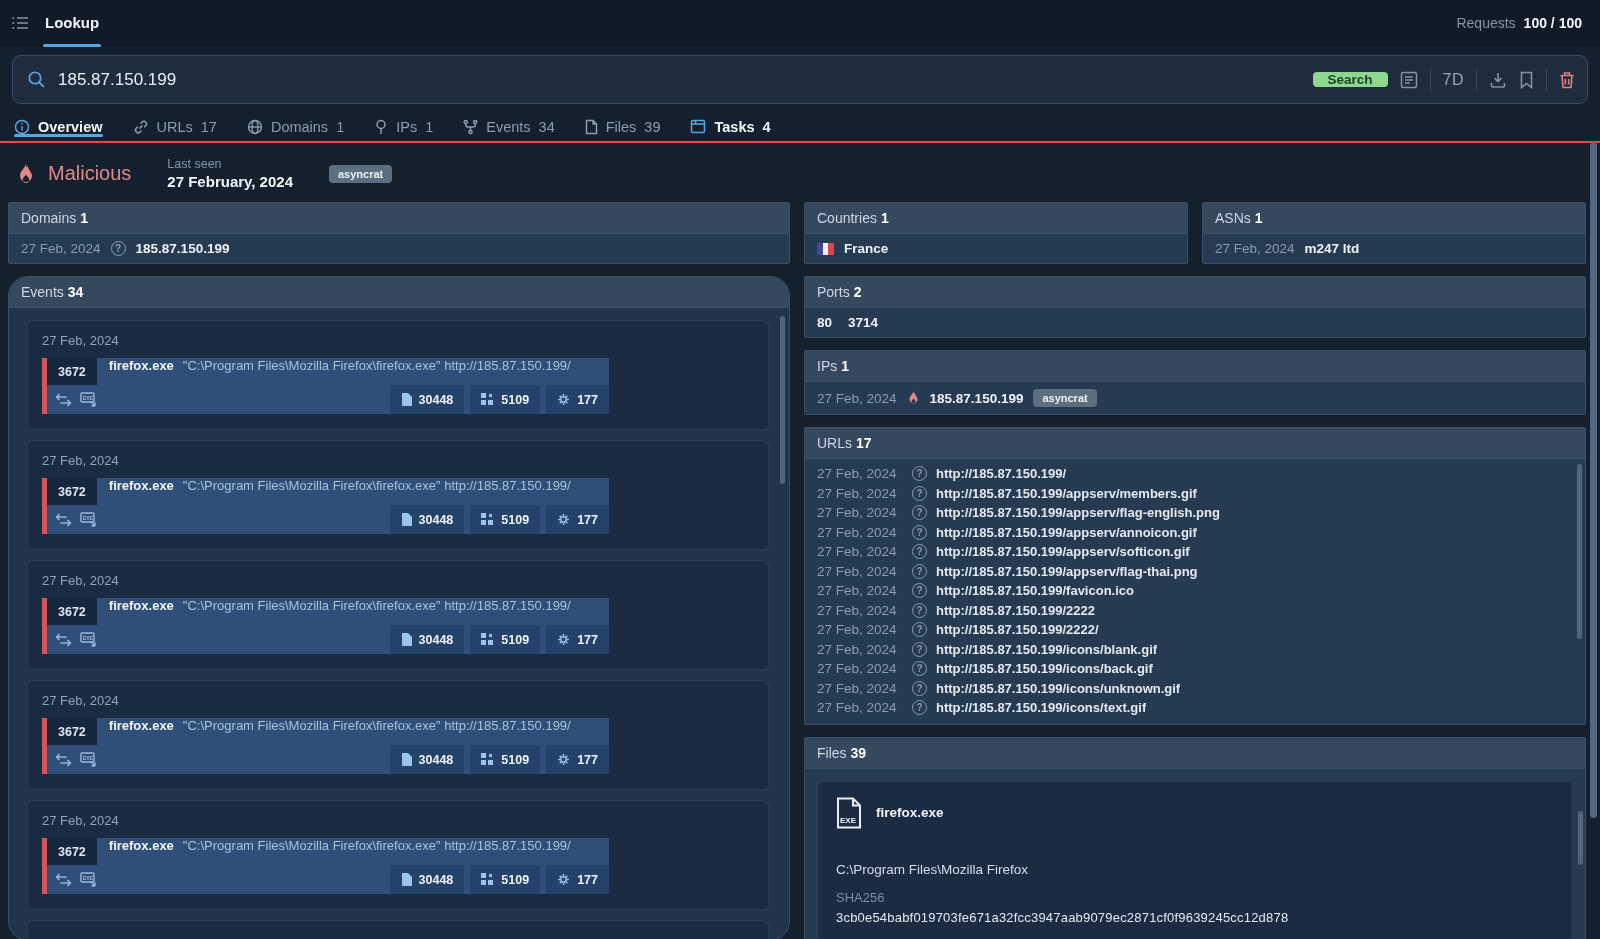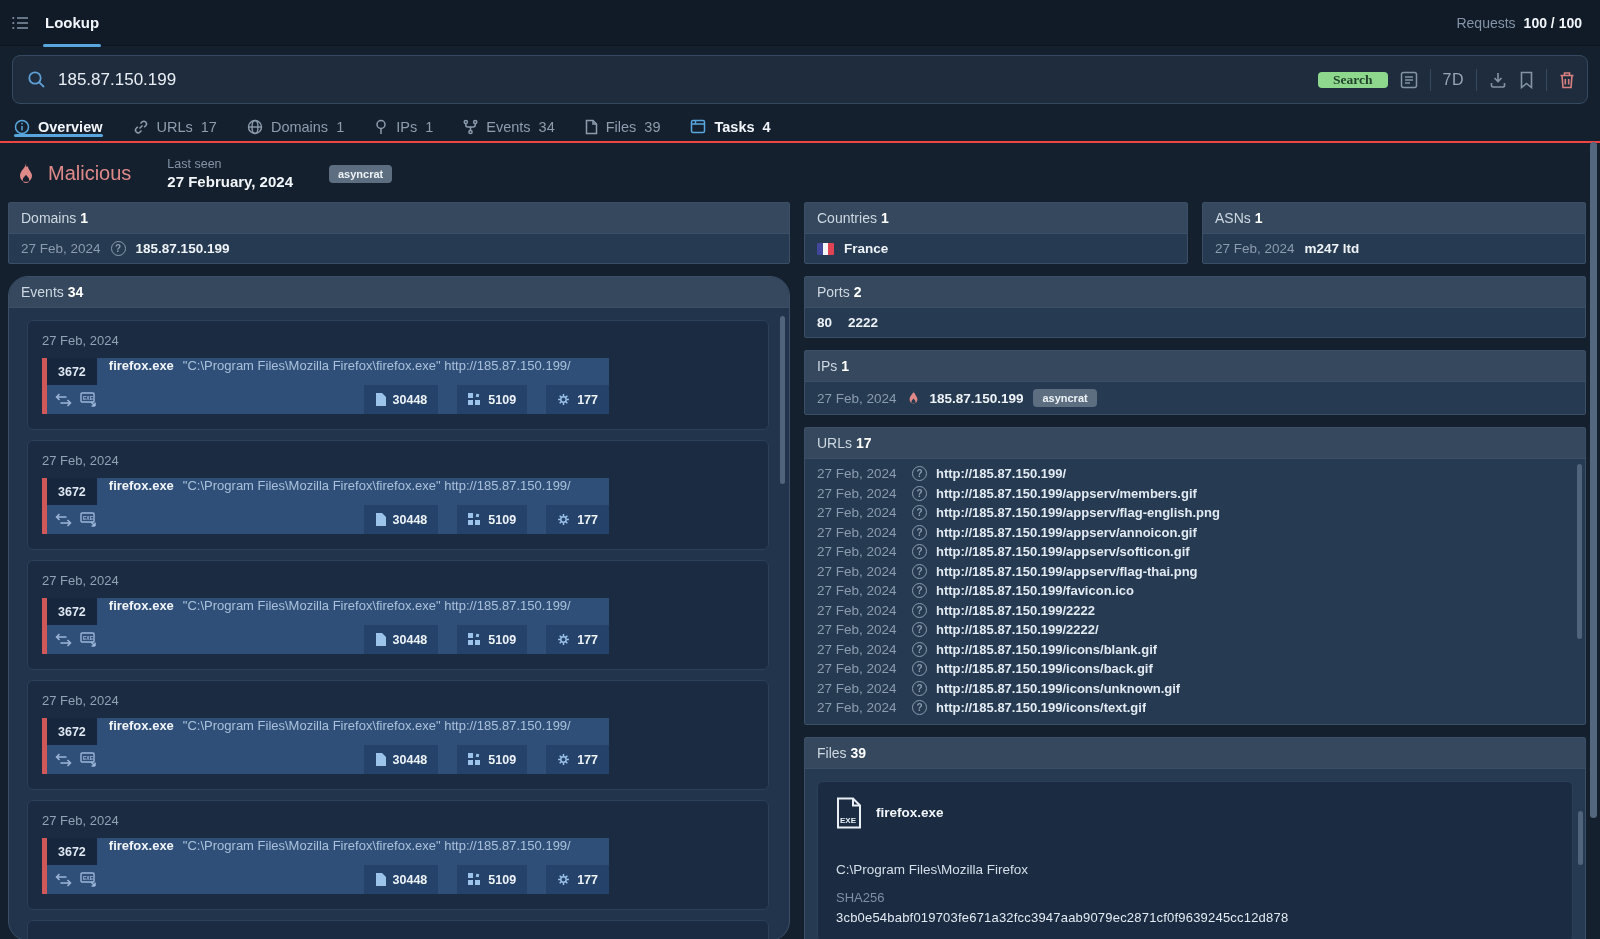--- a/index.html
+++ b/index.html
@@ -19,21 +19,21 @@
   .requests .val { color:#f2f6fa; font-weight:bold; }
 
   
   .search-wrap { padding:9px 12px 8px 12px; }
   .searchbox { height:49px; background:#1e2c3e; border:1px solid #344960; border-radius:8px;
                display:flex; align-items:center; padding:0 12px 0 14px; gap:12px; }
   .searchbox input { flex:1; background:transparent; border:none; outline:none; color:#e9eff5;
                      font-size:17px; font-family:"Liberation Sans", sans-serif; }
   .search-controls { display:flex; align-items:center; gap:12px; }
   .btn-search { background:#8ed88e; color:#21402b; border:none; border-radius:4px; font-weight:bold;
-                font-size:13.5px; padding:0 15px; cursor:pointer; font-family:Liberation Serif, serif; }
+                font-size:13.5px; padding:0 15px; cursor:pointer; font-family:Liberation Sans, sans-serif; }
   .icon-btn { color:#8494a6; display:flex; align-items:center; cursor:pointer; }
   .icon-btn.red { color:#d98080; }
   .divider-v { width:1px; height:22px; background:#344960; }
   .period { color:#96a6b8; font-size:16px; cursor:pointer; letter-spacing:.5px; }
 
   
   .tabs { display:flex; align-items:center; gap:30px; padding:0 14px; height:31px; border-bottom:2px solid #ef4444; }
   .tab { display:flex; align-items:center; gap:8px; font-size:14.5px; color:#8d9dae; position:relative; cursor:pointer; }
   .tab .cnt { color:#8d9dae; }
   .tab.active { color:#f2f6fa; font-weight:bold; }
@@ -81,21 +81,21 @@
   .ev-date { color:#93a3b5; font-size:13px; margin-bottom:10px; }
   .proc-row { width:567px; position:relative; background:#2f4f78; padding-left:5px; }
   .proc-row::before { content:""; position:absolute; left:0; top:0; bottom:0; width:5px; background:#d15858; }
   .proc-l1 { display:flex; height:27px; overflow:hidden; }
   .pid { background:#16263d; align-self:stretch; display:flex; align-items:center; padding:0 11px;
          font-size:12.5px; font-weight:bold; color:#dfe8f2; }
   .pname { font-size:13px; font-weight:bold; color:#f2f6fa; margin:0 9px 0 12px; white-space:nowrap; }
   .pcmd { font-size:13px; color:#a9c0da; white-space:nowrap; overflow:hidden; }
   .proc-l2 { display:flex; align-items:center; justify-content:space-between; height:29px; }
   .pl2-icons { display:flex; align-items:center; gap:8px; color:#9cb6d8; padding-left:8px; }
-  .chips { display:flex; gap:19px; height:29px; }
+  .chips { display:flex; gap:6px; height:29px; }
   .chip { background:#25436a; display:flex; align-items:center; gap:7px; padding:0 11px;
           font-size:12.5px; font-weight:bold; color:#eef3f8; }
   .chip .ci { color:#9cc3ea; display:flex; align-items:center; }
 
   
   .urls-body { padding:5px 12px 6px 12px; position:relative; }
   .url-row { display:flex; align-items:center; gap:9px; height:19.5px; }
   .url-row .date { width:86px; flex:none; }
   .url-txt { color:#e2eaf2; font-weight:bold; font-size:13px; white-space:nowrap; overflow:hidden; }
 
@@ -616,21 +616,21 @@
           </div>
         </section>
       </div>
 
       <section class="panel mb">
         <div class="ph">
           <span>Ports</span><b>2</b>
         </div>
         <div class="prow" style="gap:16px;">
           <span class="strong">80</span>
-          <span class="strong">2222</span>
+          <span class="strong">3714</span>
         </div>
       </section>
 
       <section class="panel mb">
         <div class="ph">
           <span>IPs</span><b>1</b>
         </div>
         <div class="prow">
           <span class="date">27 Feb, 2024</span>
           <span>

